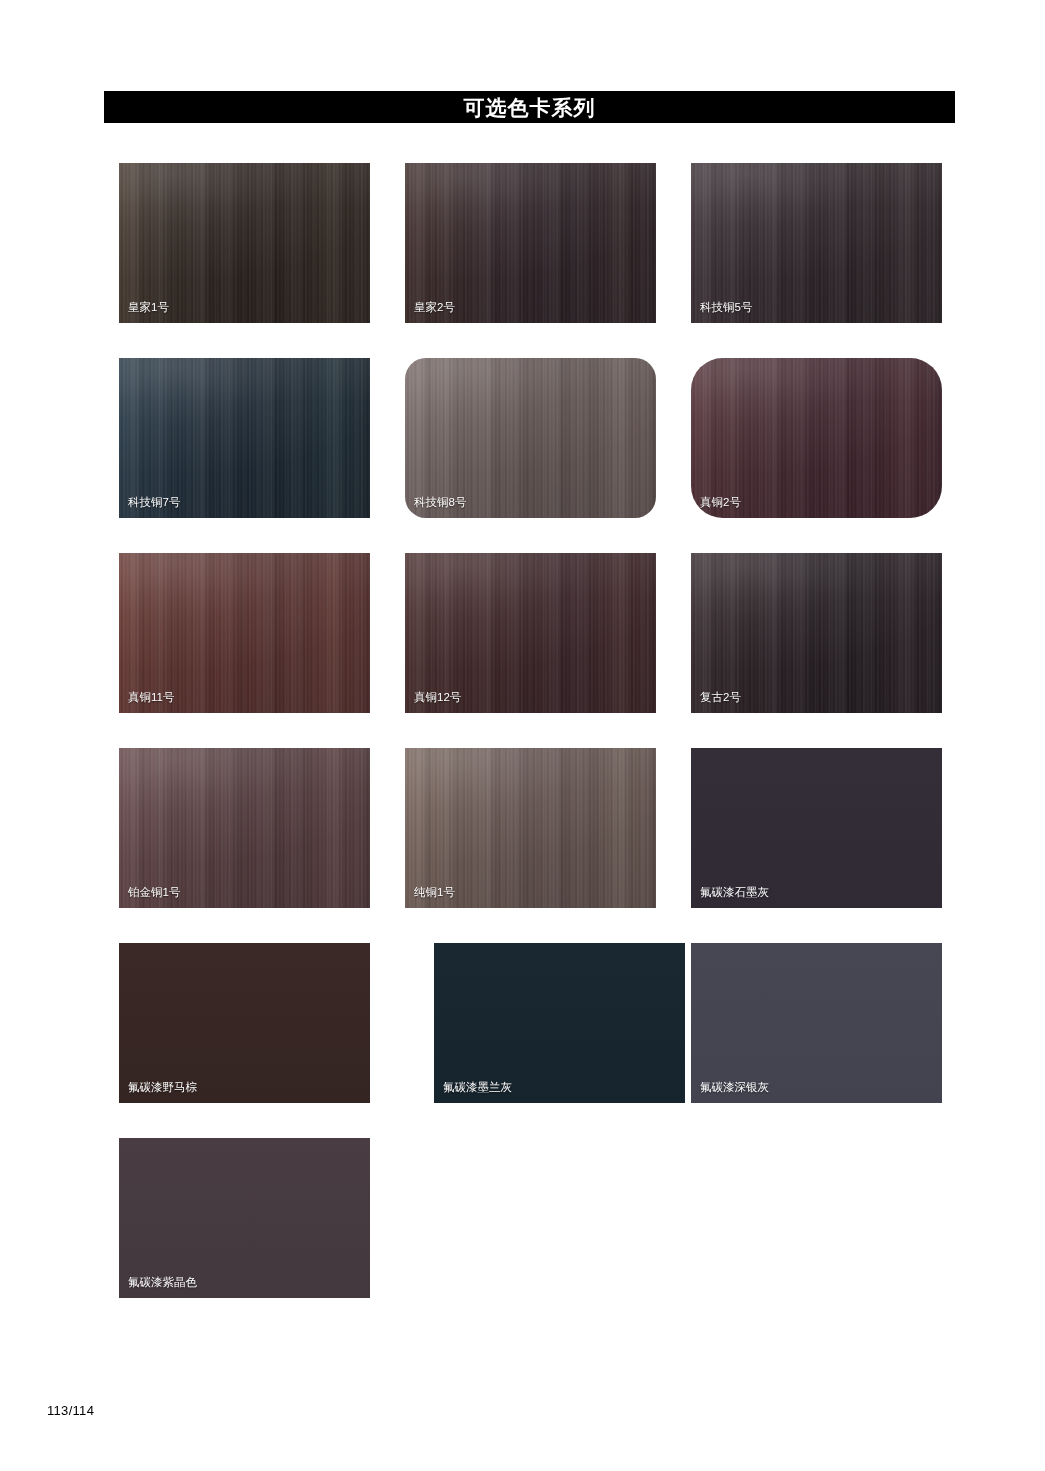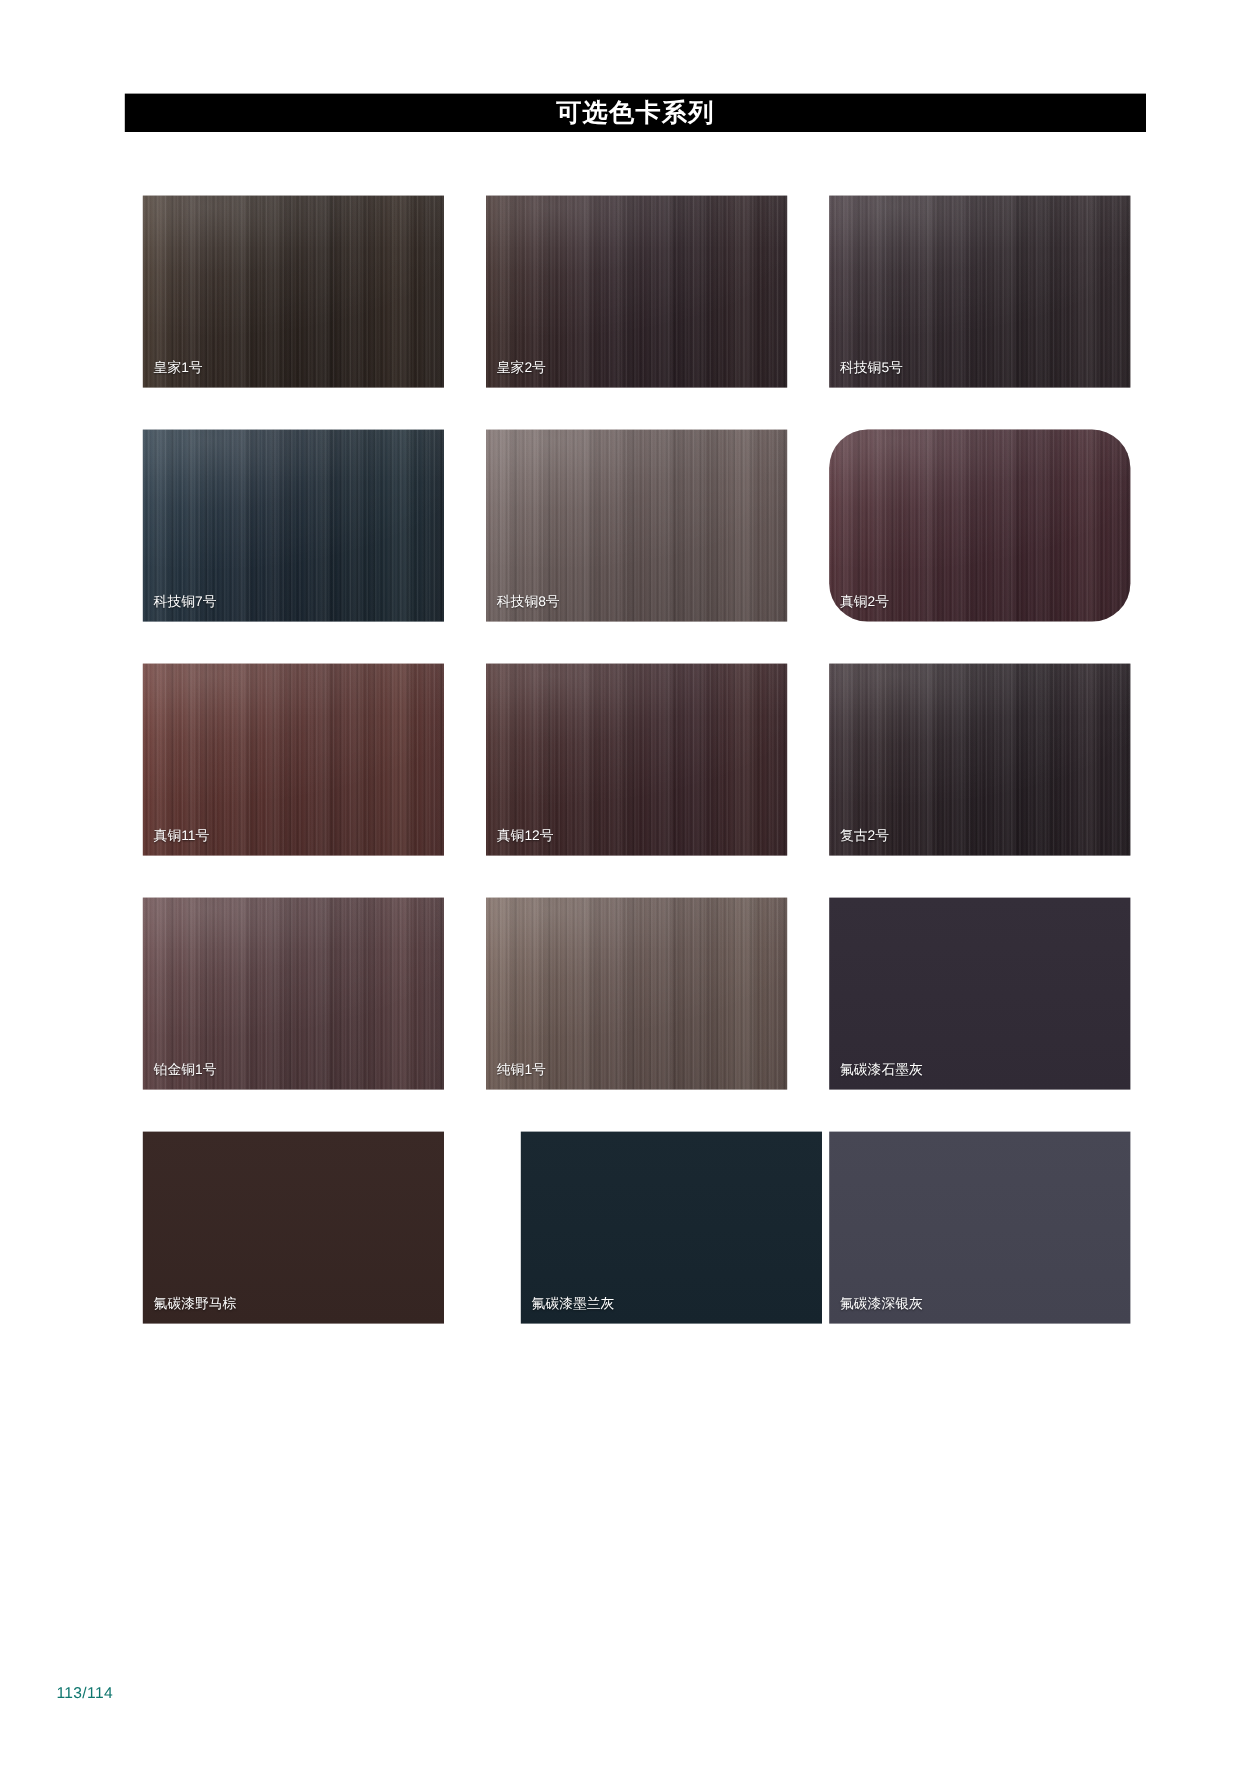--- a/index.html
+++ b/index.html
@@ -19,21 +19,21 @@
   .page {
     position: absolute;
     inset: 0;
     background: #ffffff;
   }
 
   
   .title-banner {
     position: absolute;
     left: 104px;
-    top: 78px;
+    top: 91px;
     width: 851px;
     height: 32px;
     background: #000000;
     display: flex;
     align-items: center;
     justify-content: center;
     box-sizing: border-box;
   }
   .title-text {
     color: #ffffff;
@@ -116,21 +116,21 @@
     line-height: 1.1;
     white-space: nowrap;
     text-shadow: 0 1px 1.5px rgba(0,0,0,0.55);
   }
 
   
   .page-number {
     position: absolute;
     left: 47px;
     top: 1404px;
-    color: #0f766e;
+    color: #000000;
     font-size: 13px;
     line-height: 1;
     letter-spacing: 0.3px;
   }
 </style>
 </head>
 <body>
 
 <div class="page">
 
@@ -144,21 +144,21 @@
       </div>
       <div class="swatch brushed" style="background: linear-gradient(90deg, rgb(67, 50, 47) 0%, rgb(58, 42, 43) 16%, rgb(50, 37, 42) 42%, rgb(44, 33, 38) 66%, rgb(51, 38, 41) 86%, rgb(42, 31, 35) 100%);">
         <div class="swatch-label">皇家2号</div>
       </div>
       <div class="swatch brushed" style="background: linear-gradient(90deg, rgb(64, 52, 58) 0%, rgb(55, 45, 50) 18%, rgb(47, 38, 43) 44%, rgb(43, 35, 39) 68%, rgb(51, 42, 46) 88%, rgb(42, 34, 38) 100%);">
         <div class="swatch-label">科技铜5号</div>
       </div>
       <div class="swatch brushed" style="background: linear-gradient(90deg, rgb(44, 61, 74) 0%, rgb(36, 51, 64) 16%, rgb(30, 42, 54) 42%, rgb(27, 39, 49) 66%, rgb(34, 48, 57) 88%, rgb(24, 34, 43) 100%);">
         <div class="swatch-label">科技铜7号</div>
       </div>
-      <div class="swatch brushed" style="background: linear-gradient(90deg, rgb(122, 108, 106) 0%, rgb(111, 97, 95) 18%, rgb(99, 85, 84) 44%, rgb(94, 81, 80) 68%, rgb(106, 92, 90) 88%, rgb(90, 77, 76) 100%);">
+      <div class="swatch brushed" style="background: linear-gradient(90deg, rgb(122, 108, 106) 0%, rgb(111, 97, 95) 18%, rgb(99, 85, 84) 44%, rgb(94, 81, 80) 68%, rgb(106, 92, 90) 88%, rgb(90, 77, 76) 100%); border-radius: 21px;">
         <div class="swatch-label">科技铜8号</div>
       </div>
       <div class="swatch brushed" style="background: linear-gradient(90deg, rgb(85, 52, 59) 0%, rgb(76, 46, 53) 18%, rgb(67, 40, 48) 44%, rgb(62, 36, 44) 68%, rgb(71, 42, 49) 88%, rgb(58, 33, 41) 100%); border-radius: 32px;">
         <div class="swatch-label">真铜2号</div>
       </div>
       <div class="swatch brushed" style="background: linear-gradient(90deg, rgb(107, 60, 55) 0%, rgb(97, 55, 51) 16%, rgb(90, 50, 47) 40%, rgb(84, 48, 46) 64%, rgb(93, 55, 51) 86%, rgb(78, 43, 42) 100%);">
         <div class="swatch-label">真铜11号</div>
       </div>
       <div class="swatch brushed" style="background: linear-gradient(90deg, rgb(77, 49, 48) 0%, rgb(69, 43, 44) 18%, rgb(61, 38, 41) 44%, rgb(57, 36, 41) 68%, rgb(66, 42, 44) 88%, rgb(53, 32, 36) 100%);">
         <div class="swatch-label">真铜12号</div>
@@ -177,17 +177,20 @@
       </div>
       <div class="swatch" style="background: linear-gradient(rgb(58, 41, 38) 0%, rgb(53, 37, 34) 100%);">
         <div class="swatch-label">氟碳漆野马棕</div>
       </div>
       <div class="swatch" style="background: linear-gradient(rgb(26, 40, 49) 0%, rgb(22, 36, 45) 100%); margin-left: 29px;">
         <div class="swatch-label">氟碳漆墨兰灰</div>
       </div>
       <div class="swatch" style="background: linear-gradient(rgb(71, 71, 84) 0%, rgb(67, 67, 80) 100%);">
         <div class="swatch-label">氟碳漆深银灰</div>
       </div>
+      <div class="swatch" style="background: linear-gradient(rgb(73, 60, 67) 0%, rgb(68, 56, 63) 100%);">
+        <div class="swatch-label">氟碳漆紫晶色</div>
+      </div>
     </div>
 
   <div class="page-number">113/114</div>
 
 </div>
 
 </body></html>

